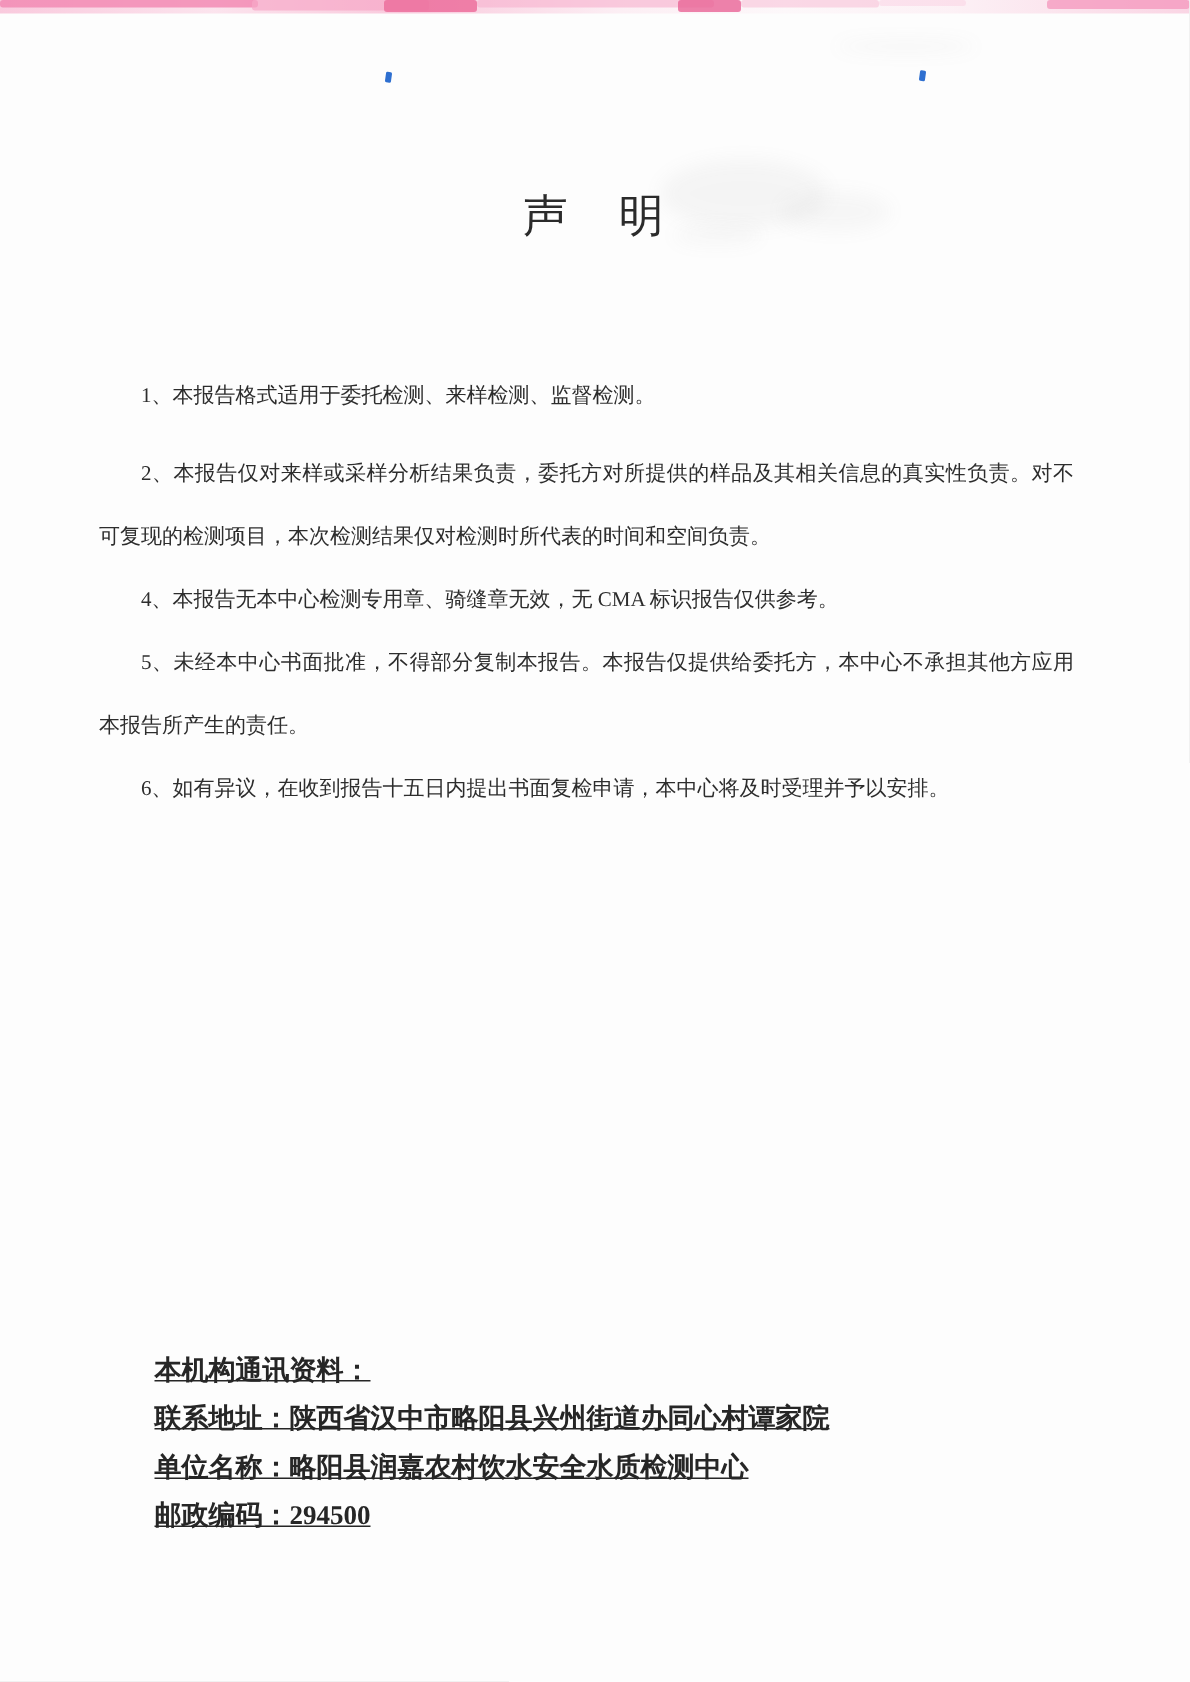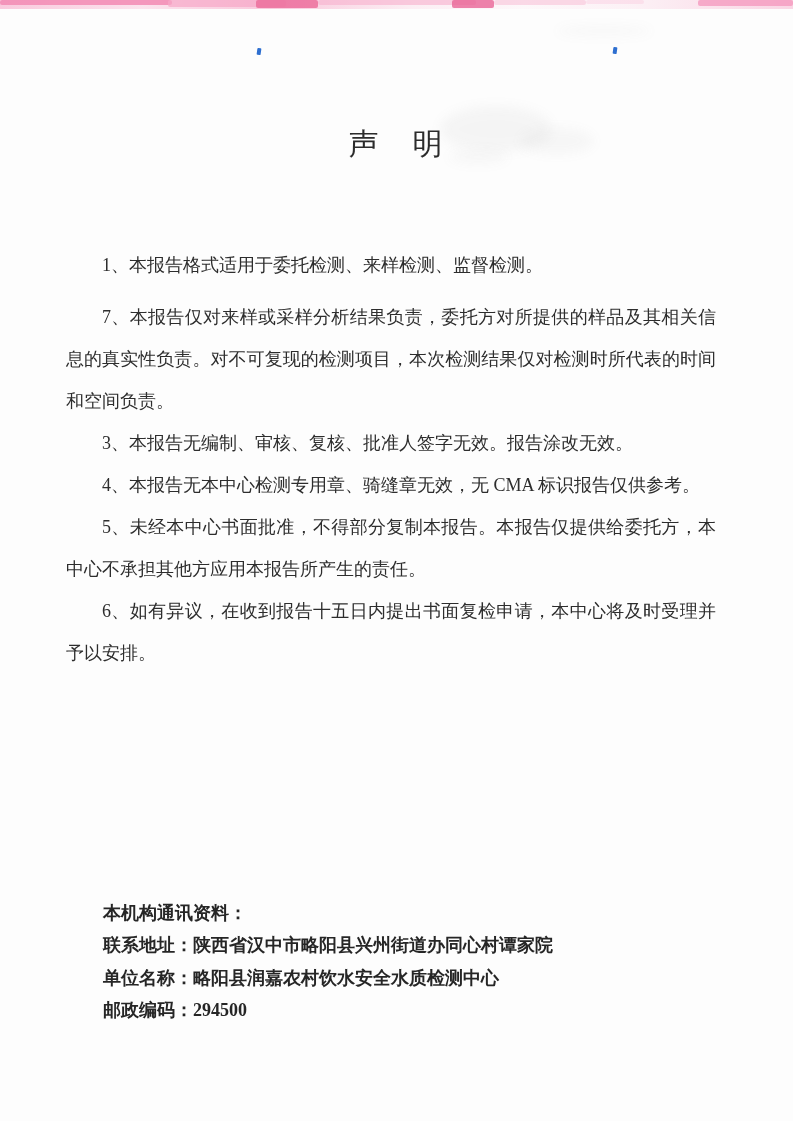--- a/index.html
+++ b/index.html
@@ -74,41 +74,42 @@
     letter-spacing: 2px;
     color: #2b2b2b;
   }
 
   
   .body-block {
     position: absolute;
     left: 66px;
     top: 244px;
     width: 650px;
-    font-size: 18px;
+    font-size: 14px;
     line-height: 42px;
     text-align: justify;
     color: #2d2d2d;
   }
   .body-block p {
     margin: 0;
     text-indent: 2em;
   }
   .body-block p.gap-before { margin-top: 10px; }
 
   
   .contact-block {
     position: absolute;
     left: 103px;
     top: 897px;
     width: 560px;
     font-size: 18px;
     font-weight: 600;
     line-height: 32.4px;
     color: #262626;
+    text-decoration: underline;
   }
   .contact-block p { margin: 0; }
 </style>
 </head>
 <body>
 
 <div class="page">
 
   <div class="pink-band">
     <i class="pb-s1"></i>
@@ -124,22 +125,21 @@
   <span class="speck speck-2" style="background: rgb(46, 111, 208);"></span>
   <div class="ghost ghost-1"></div>
   <div class="ghost ghost-2"></div>
   <div class="ghost ghost-3"></div>
   <div class="ghost ghost-4"></div>
 
   <h1 class="title">声　明</h1>
 
   <div class="body-block">
     <p>1、本报告格式适用于委托检测、来样检测、监督检测。</p>
-    <p class="gap-before">7、本报告仅对来样或采样分析结果负责，委托方对所提供的样品及其相关信息的真实性负责。对不可复现的检测项目，本次检测结果仅对检测时所代表的时间和空间负责。</p>
-    <p>3、本报告无编制、审核、复核、批准人签字无效。报告涂改无效。</p>
+    <p class="gap-before">2、本报告仅对来样或采样分析结果负责，委托方对所提供的样品及其相关信息的真实性负责。对不可复现的检测项目，本次检测结果仅对检测时所代表的时间和空间负责。</p>
     <p>4、本报告无本中心检测专用章、骑缝章无效，无 CMA 标识报告仅供参考。</p>
     <p>5、未经本中心书面批准，不得部分复制本报告。本报告仅提供给委托方，本中心不承担其他方应用本报告所产生的责任。</p>
     <p>6、如有异议，在收到报告十五日内提出书面复检申请，本中心将及时受理并予以安排。</p>
   </div>
 
   <div class="contact-block">
     <p>本机构通讯资料：</p>
     <p>联系地址：陕西省汉中市略阳县兴州街道办同心村谭家院</p>
     <p>单位名称：略阳县润嘉农村饮水安全水质检测中心</p>
     <p>邮政编码：294500</p>

